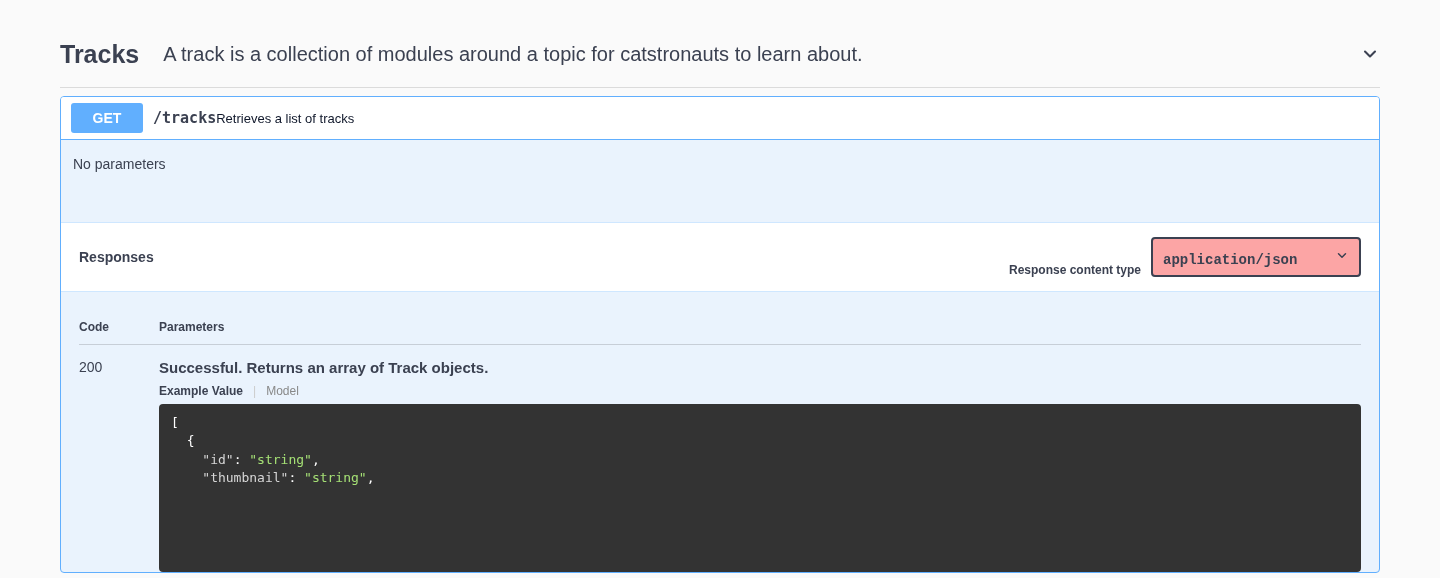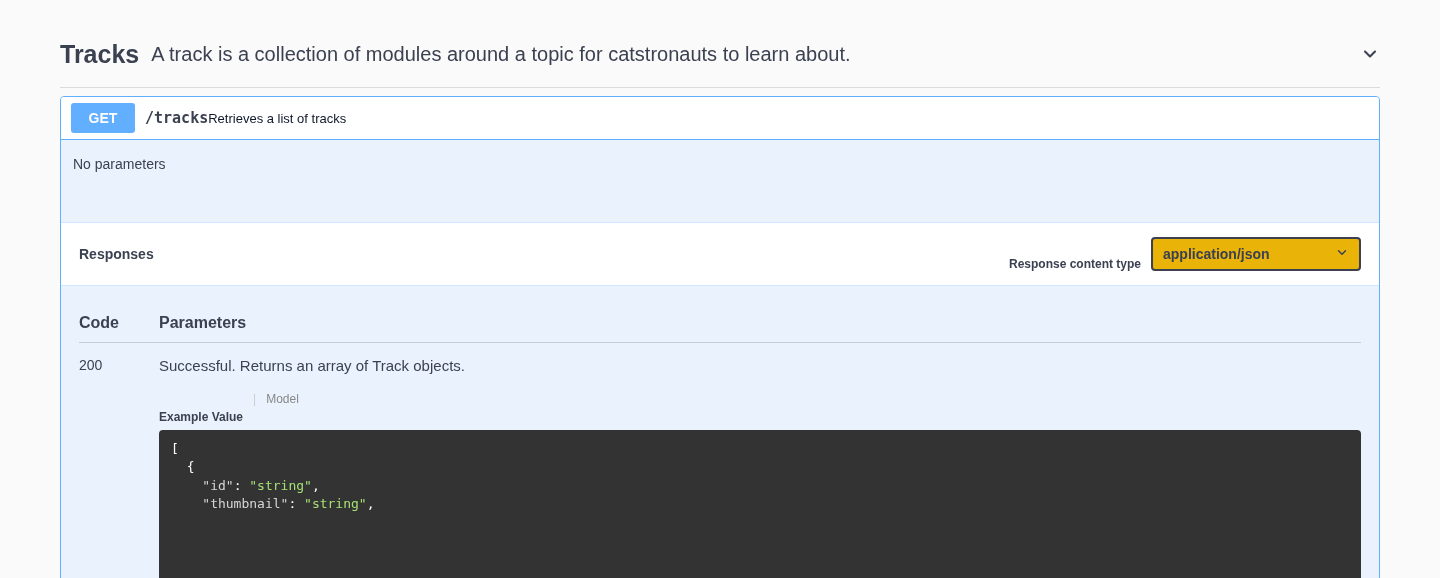--- a/index.html
+++ b/index.html
@@ -14,21 +14,21 @@
     display: flex;
     align-items: center;
     padding: 10px 0 18px 0;
     border-bottom: 1px solid rgba(0,0,0,0.12);
     position: relative;
   }
   .tag-title {
     font-size: 25px;
     font-weight: 700;
     color: #3b4151;
-    margin-right: 12px;
+    margin-right: 24px;
     text-align: right;
   }
   .tag-desc {
     font-size: 20px;
     color: #3b4151;
     flex: 1;
   }
   .chevron {
     position: absolute;
     right: 0;
@@ -47,21 +47,21 @@
     padding: 6px 10px;
     background: #fff;
     border-bottom: 1px solid #61affe;
   }
   .method-badge {
     background: #61affe;
     color: #fff;
     font-weight: 700;
     font-size: 14px;
     padding: 7px 0;
-    width: 64px;
+    width: 72px;
     text-align: center;
     border-radius: 3px;
     margin-right: 10px;
   }
   .op-path {
     font-family: "SFMono-Regular", Consolas, Menlo, monospace;
     font-weight: 700;
     font-size: 15px;
     color: #3b4151;
     margin-right: 0;
@@ -109,54 +109,55 @@
     padding: 14px 18px;
     background: #fff;
     border-top: 1px solid rgba(97,175,254,0.3);
     border-bottom: 1px solid rgba(97,175,254,0.3);
   }
   .content-type-wrap { display: flex; align-items: flex-end; gap: 10px; }
   .content-type-label { font-size: 12px; font-weight: 700; color: #3b4151; }
   .content-type-select {
     border: 2px solid #3b4151;
     border-radius: 4px;
-    padding: 7px 36px 7px 10px;
+    padding: 13px 36px 7px 10px;
     font-size: 14px;
     font-weight: 600;
     color: #3b4151;
-    background: #eab308;
+    background: #fca5a5;
     appearance: none;
     position: relative;
     min-width: 210px;
+    font-family: Liberation Mono, monospace;
   }
   .select-wrap { position: relative; }
   .select-caret {
     position: absolute;
     right: 12px;
     top: 50%;
     transform: translateY(-50%);
     pointer-events: none;
   }
   .responses-body { padding: 28px 18px 0 18px; }
   .resp-table-head {
     display: flex;
     border-bottom: 1px solid rgba(0,0,0,0.15);
     padding-bottom: 10px;
-    font-size: 16px;
+    font-size: 12px;
     font-weight: 700;
     color: #3b4151;
   }
   .col-code { width: 80px; }
   .col-desc { flex: 1; }
   .resp-row { display: flex; padding-top: 14px; }
   .code-val { font-size: 14px; color: #3b4151; width: 80px; }
   .desc-col { flex: 1; }
-  .desc-text { font-size: 15px; color: #3b4151; margin-bottom: 0; }
+  .desc-text { font-size: 15px; color: #3b4151; margin-bottom: 8px; font-weight: bold; }
   .tabs { display: flex; align-items: center; font-size: 12px; margin-bottom: 6px; }
-  .tab-ex { font-weight: 700; color: #3b4151; padding-right: 10px; margin-top: 36px; }
+  .tab-ex { font-weight: 700; color: #3b4151; padding-right: 10px; }
   .tab-sep { color: #ccc; padding-right: 10px; }
   .tab-model { color: #888; cursor: pointer; text-align: right; }
   .code-block {
     background: #333333;
     color: #fff;
     font-family: "SFMono-Regular", Consolas, Menlo, monospace;
     font-size: 13px;
     padding: 10px 12px;
     border-radius: 4px;
     white-space: pre;

